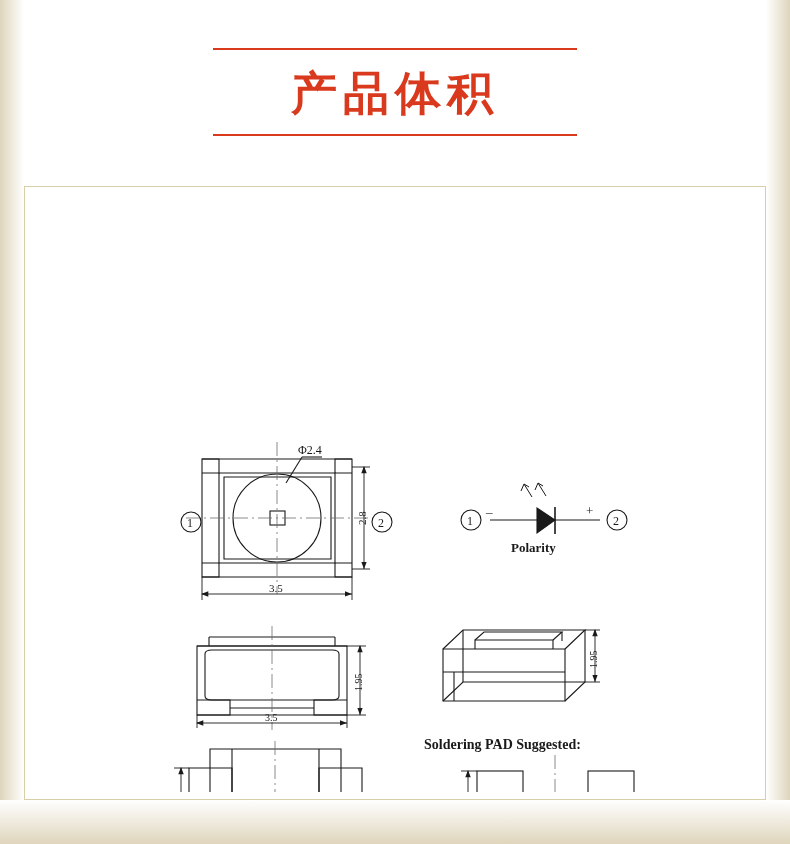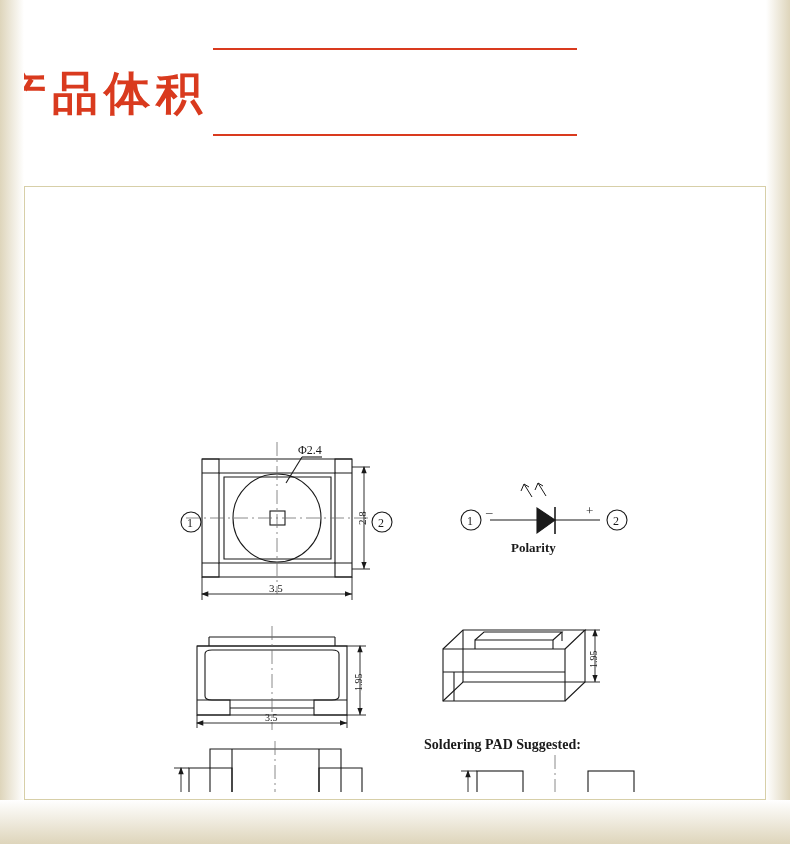--- a/index.html
+++ b/index.html
@@ -12,21 +12,21 @@
     height: 844px;
     font-family: "Liberation Sans", sans-serif;
     position: relative;
     overflow: hidden;
   }
 
   
   .title-block {
     width: 790px;
     padding-top: 48px;
-    text-align: left;
+    text-align: center;
   }
   .title-rule {
     width: 364px;
     height: 2px;
     background: #d93a1e;
     margin: 0 auto;
   }
   .title-text {
     font-family: "DejaVu Sans", sans-serif;
     font-size: 46px;

